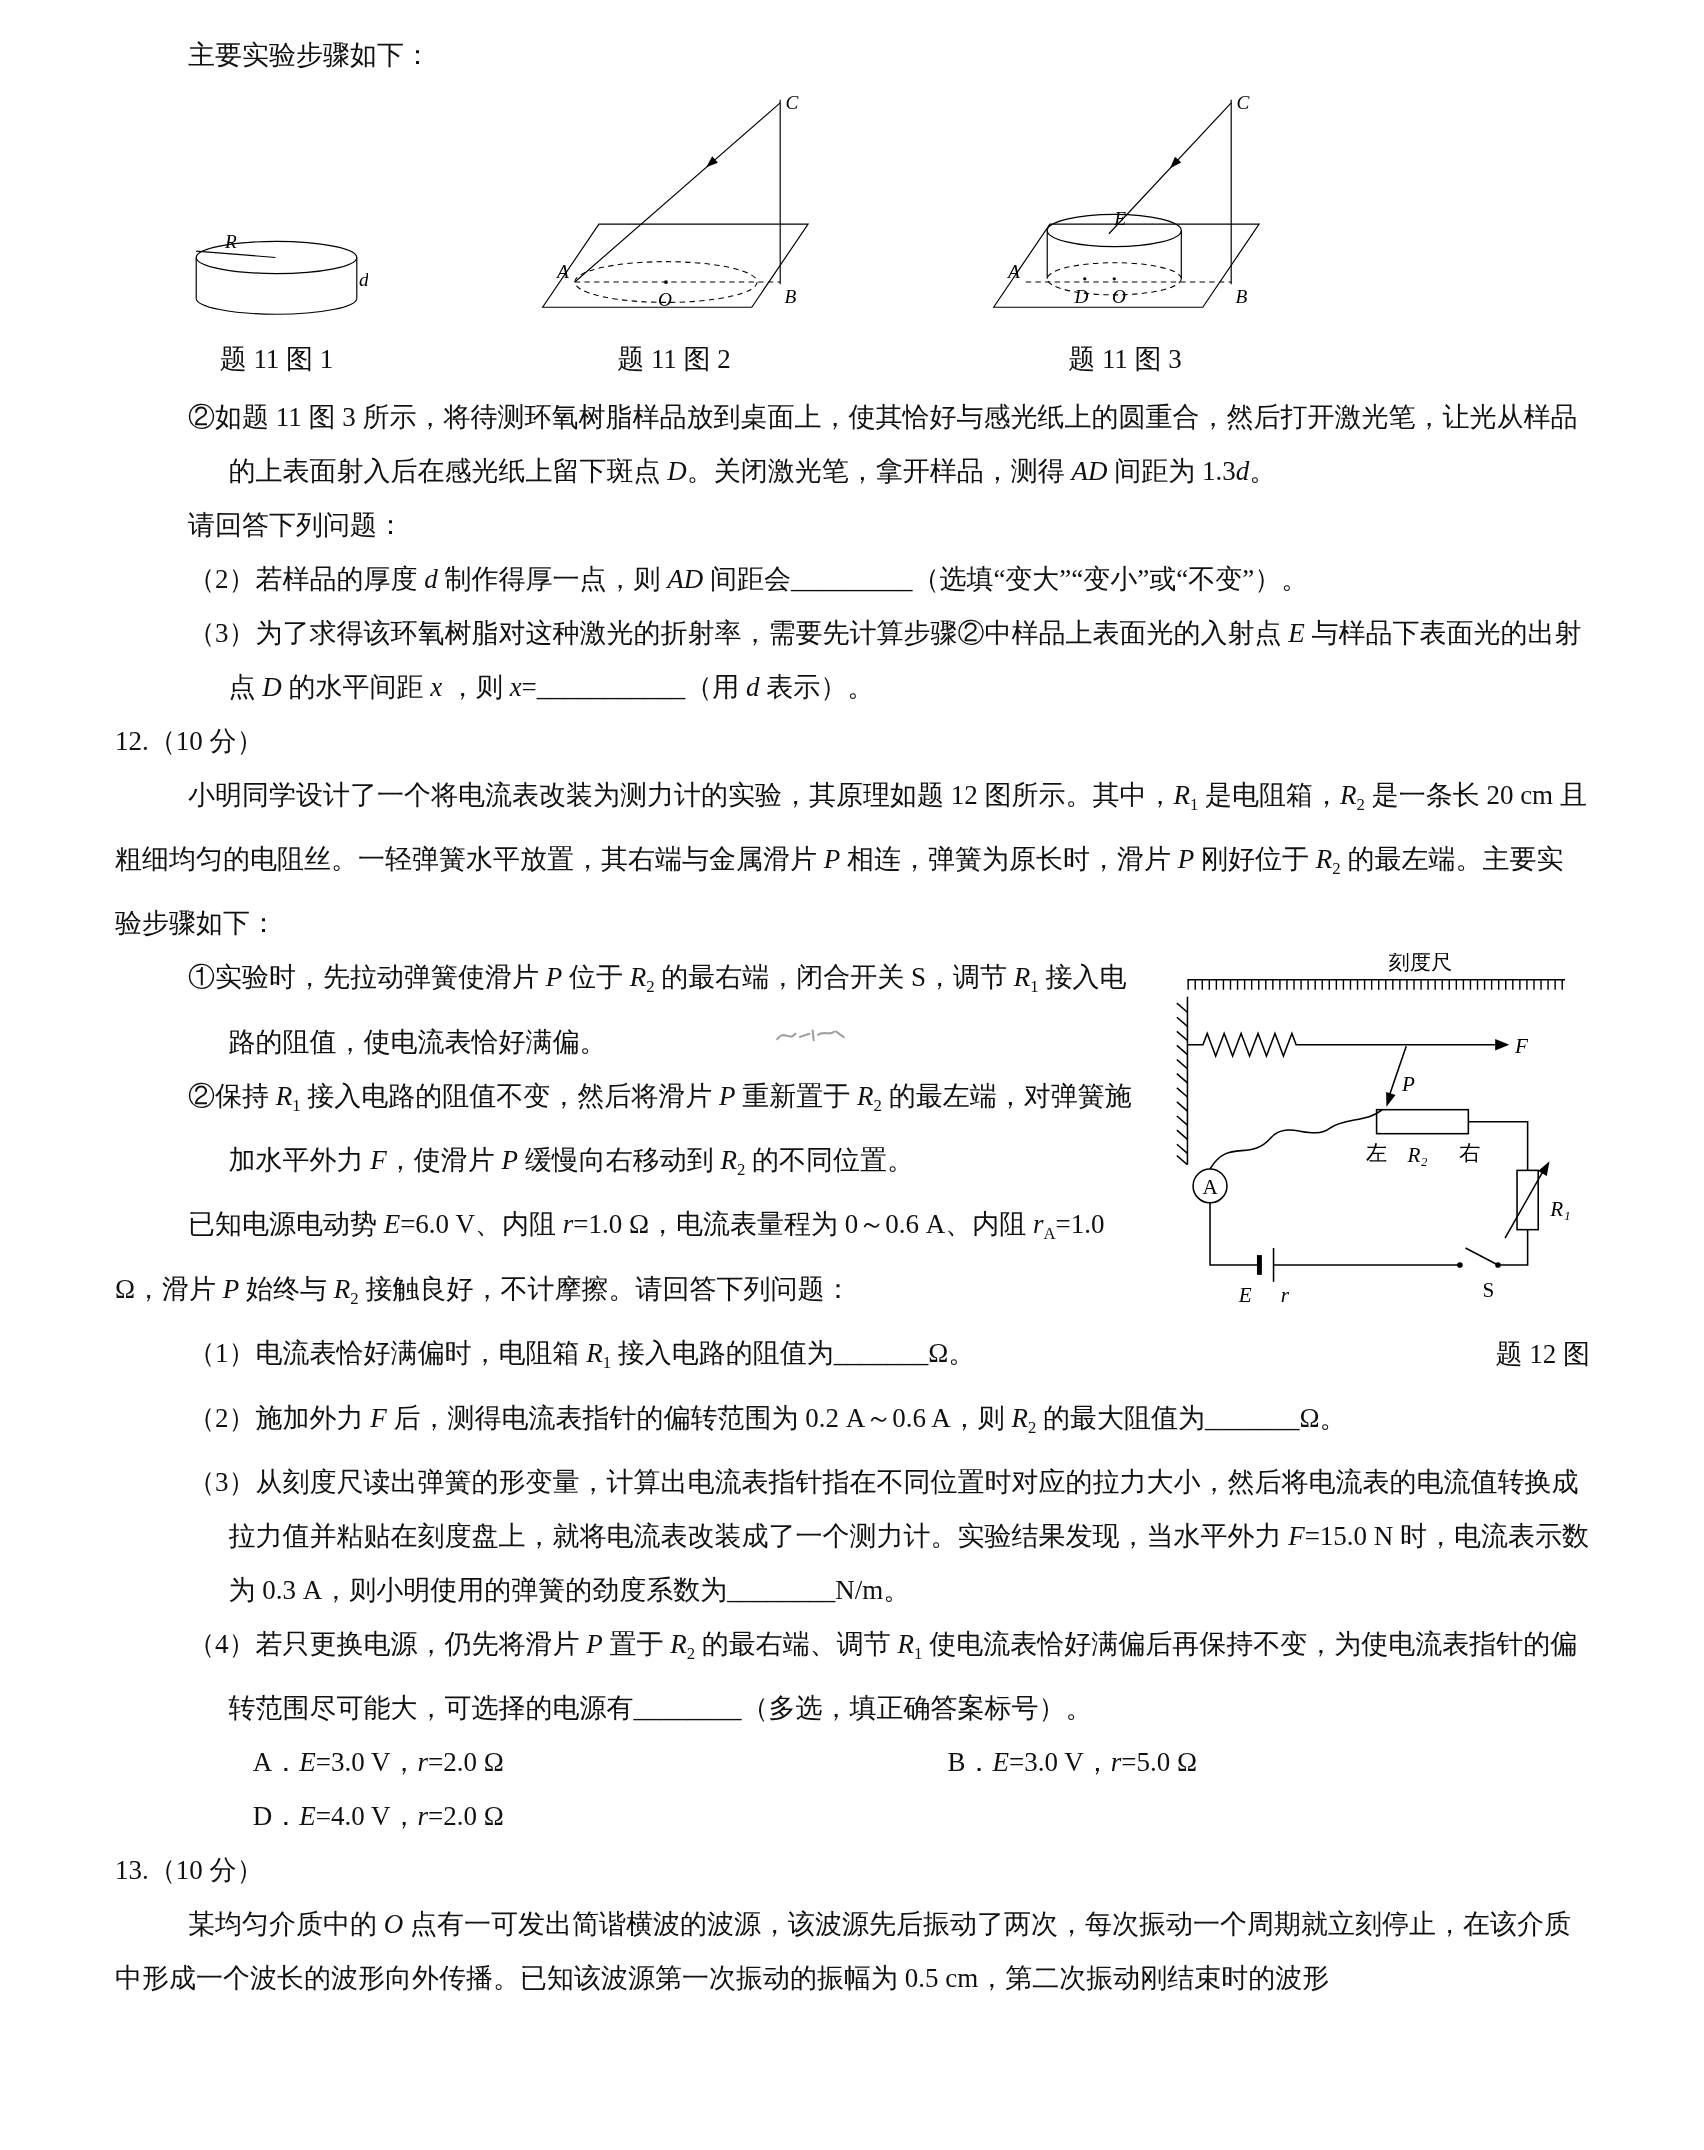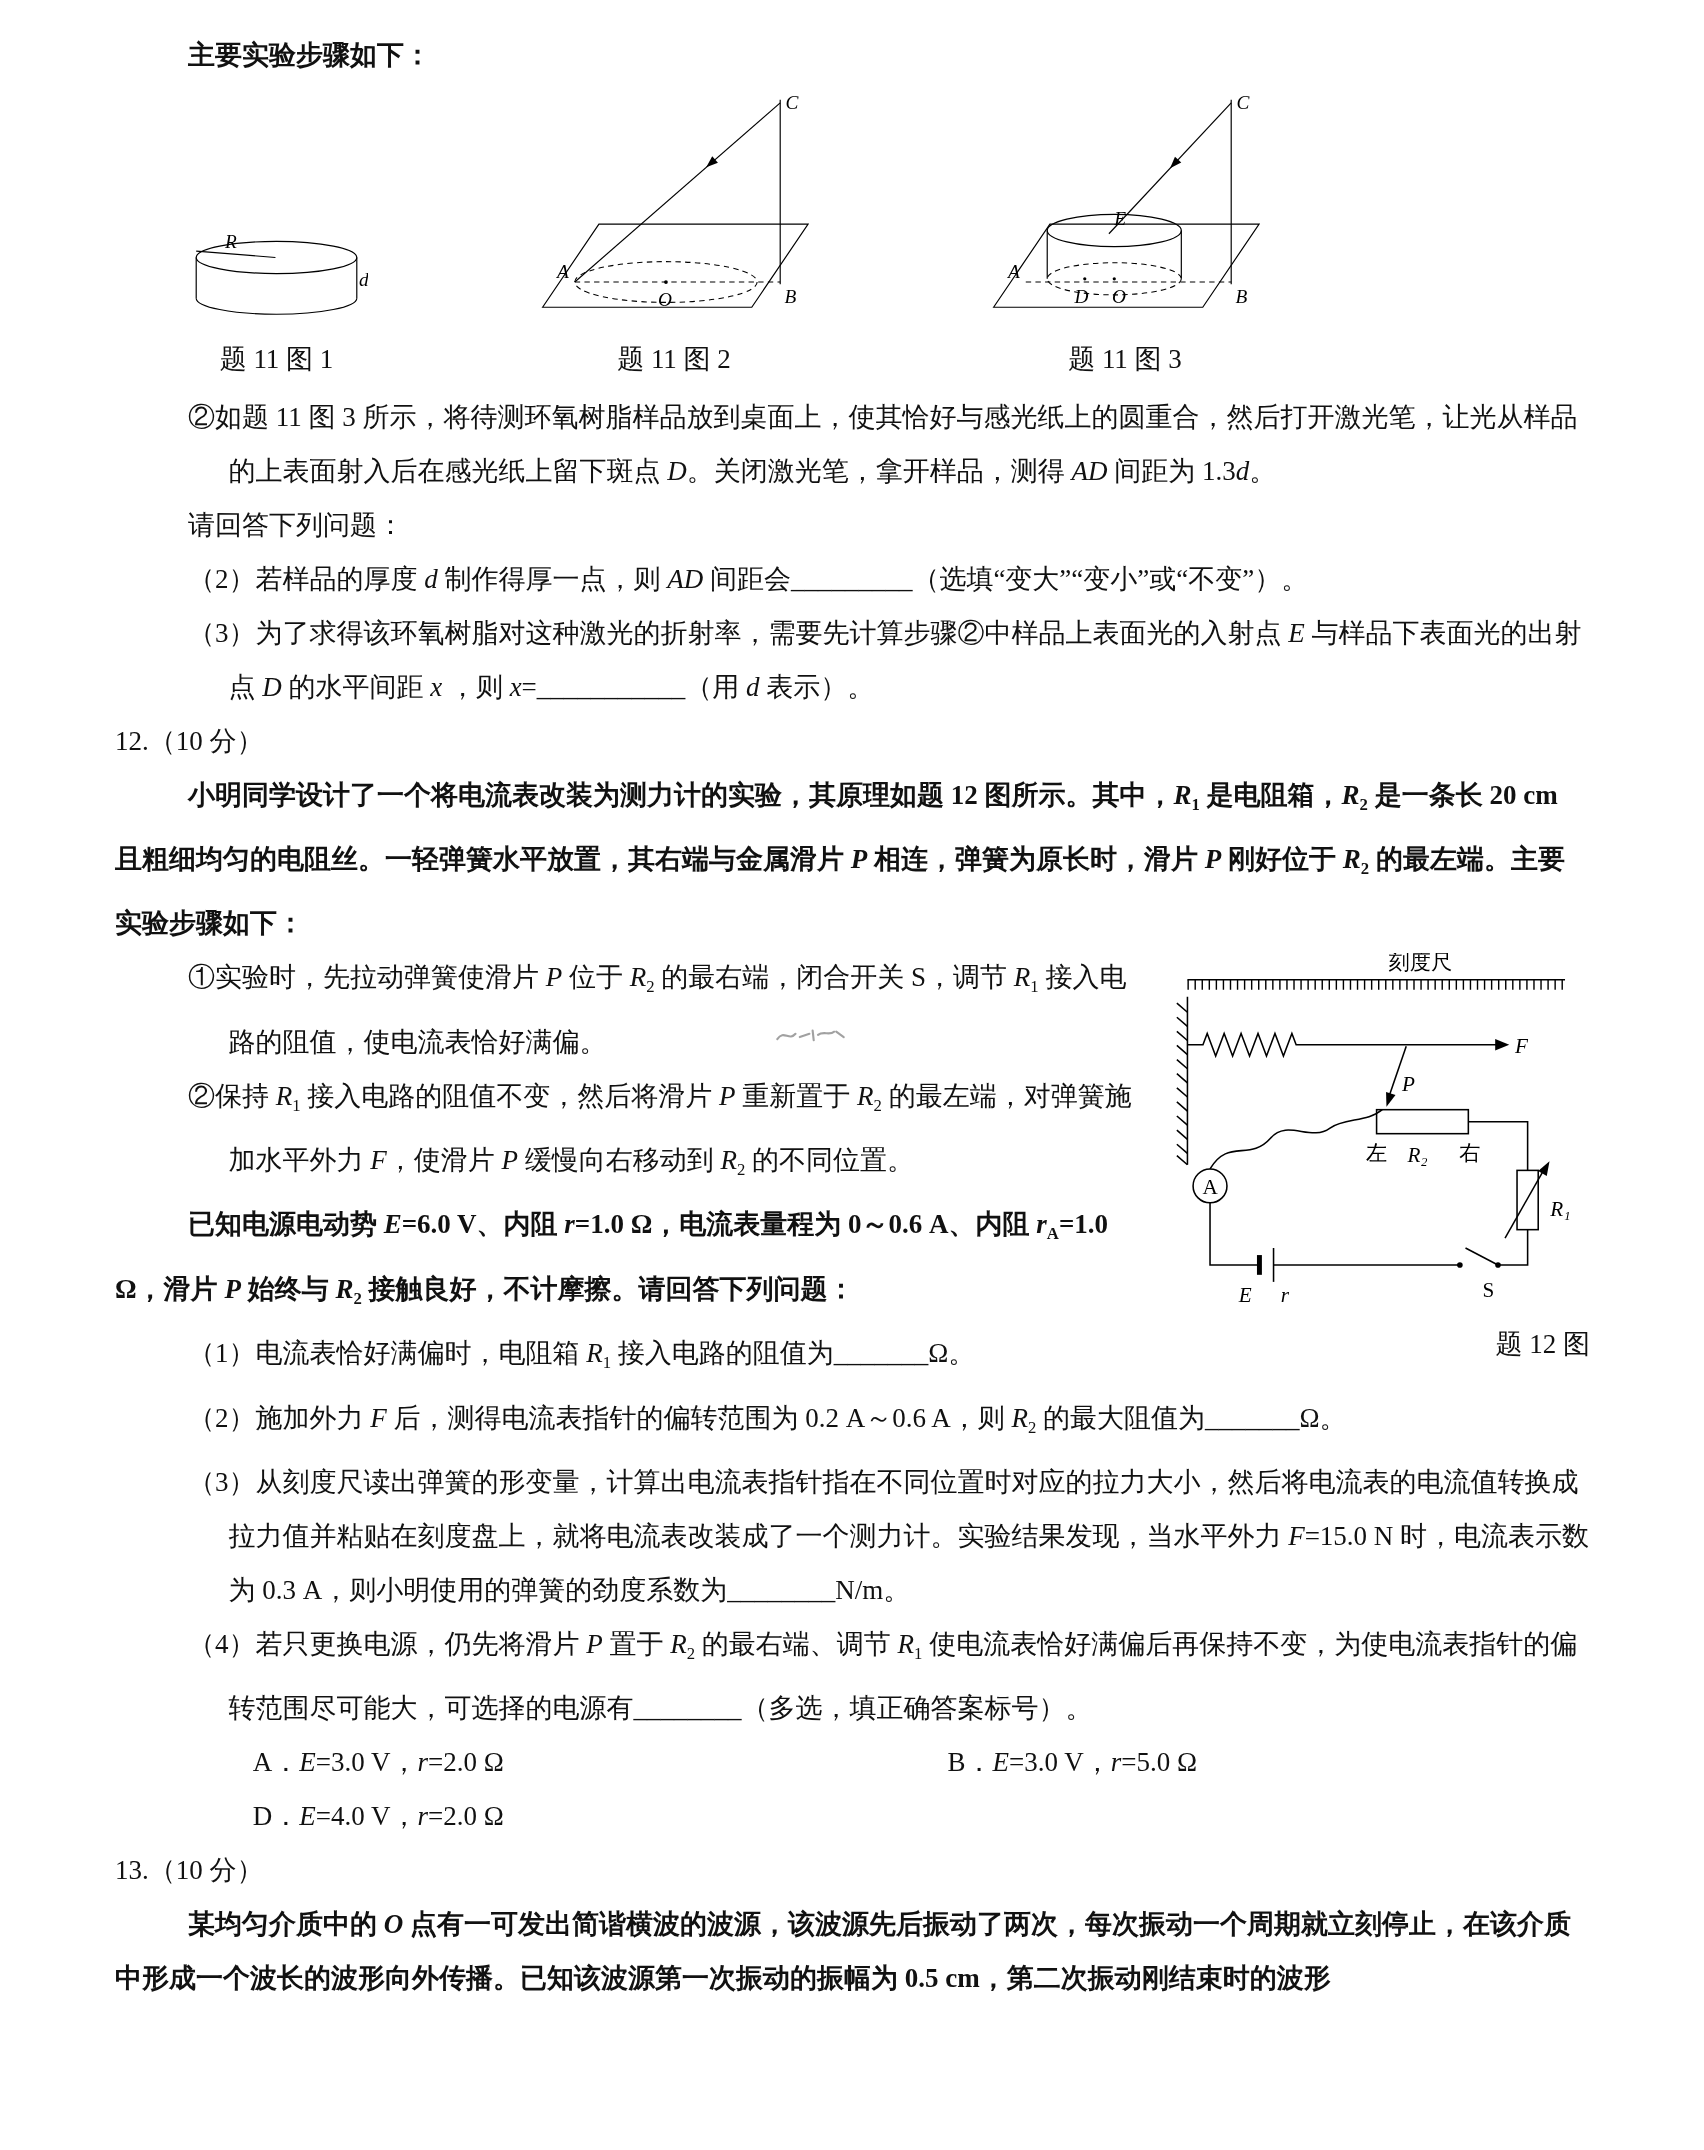--- a/index.html
+++ b/index.html
@@ -3,34 +3,34 @@
 <meta charset="utf-8">
 <style>
   html,body{margin:0;padding:0;background:#ffffff;color:#111;}
   body{
     width:1705px;min-height:2151px;position:relative;overflow:hidden;
     font-family:"Liberation Serif","DejaVu Serif",serif;
     font-size:27px;line-height:54px;
   }
   .page{box-sizing:border-box;padding:28px 115px 16px 115px;}
   p{margin:0;}
-  .para{text-indent:2.7em;font-weight:bold;}
+  .para{text-indent:2.7em;}
   .hang{padding-left:4.2em;text-indent:-1.5em;}
   .num{text-indent:0;}
   i{font-style:italic;}
   sub{font-size:0.62em;}
 
   .figrow{display:flex;align-items:flex-end;gap:161px;margin:7.5px 0 14px 70px;}
   .figbox{text-align:center;}
   .figcap{line-height:34px;margin-top:16px;}
   svg{display:block;}
   .figbox svg{margin:0 auto;}
 
   .fig12{float:right;width:424px;margin:3.2px 0 5.4px 25px;text-align:right;}
-  .fig12 .figcap{line-height:32px;margin-top:8px;}
+  .fig12 .figcap{line-height:32px;margin-top:18px;}
 
   .optrow{display:flex;margin-left:5.1em;justify-content:space-between;}
   .optrow .opt{width:23.8em;}
   .clear{clear:both;}
 
   .smudge{position:absolute;left:773px;top:1023px;opacity:.55;}
 
   .k{stroke:#000;stroke-width:2.2;fill:none;}
   .kd{stroke:#000;stroke-width:2;fill:none;stroke-dasharray:10 8;}
   .lab{font-family:"Liberation Serif","DejaVu Serif",serif;font-size:36px;fill:#000;}

